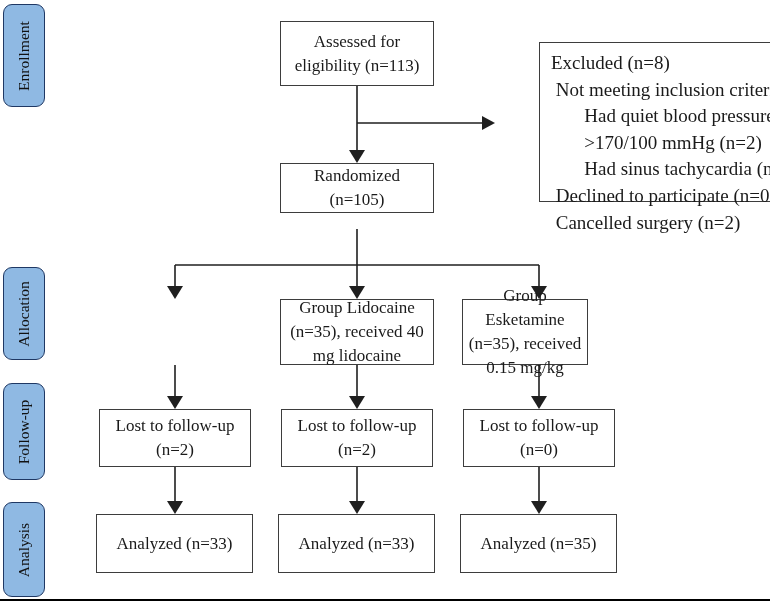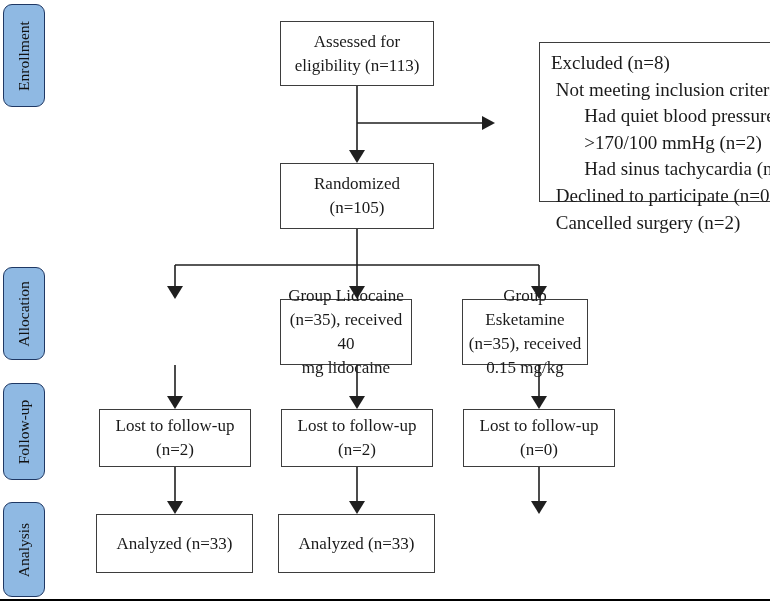--- a/index.html
+++ b/index.html
@@ -131,34 +131,35 @@
 eligibility (n=113)</div>
 
   <div class="node left-align" style="left:495px; top:42px; width:272px; height:160px;">Excluded (n=8)
  Not meeting inclusion criteria (n=6)
        Had quiet blood pressure
        &gt;170/100 mmHg (n=2)
        Had sinus tachycardia (n=4)
  Declined to participate (n=0)
  Cancelled surgery (n=2)</div>
 
-  <div class="node" style="left:280px; top:163px; width:154px; height:66px;">Randomized
+  <div class="node" style="left:280px; top:163px; width:154px; height:50px;">Randomized
 (n=105)</div>
 
-  <div class="node" style="left:280px; top:299px; width:132px; height:66px;">Group Lidocaine
+  <div class="node" style="left:280px; top:299px; width:154px; height:66px;">Group Lidocaine
 (n=35), received 40
 mg lidocaine</div>
   <div class="node" style="left:462px; top:299px; width:126px; height:66px;">Group Esketamine
 (n=35), received
 0.15 mg/kg</div>
 
   <div class="node" style="left:99px; top:409px; width:152px; height:58px;">Lost to follow-up
 (n=2)</div>
   <div class="node" style="left:281px; top:409px; width:152px; height:58px;">Lost to follow-up
 (n=2)</div>
   <div class="node" style="left:463px; top:409px; width:152px; height:58px;">Lost to follow-up
 (n=0)</div>
 
   <div class="node" style="left:96px; top:514px; width:157px; height:59px;">Analyzed (n=33)</div>
   <div class="node" style="left:278px; top:514px; width:157px; height:59px;">Analyzed (n=33)</div>
+  <div class="node" style="left:460px; top:514px; width:157px; height:59px;">Analyzed (n=35)</div>
 
   <div class="bottom-rule"></div>
 </div>
 
 </body></html>

